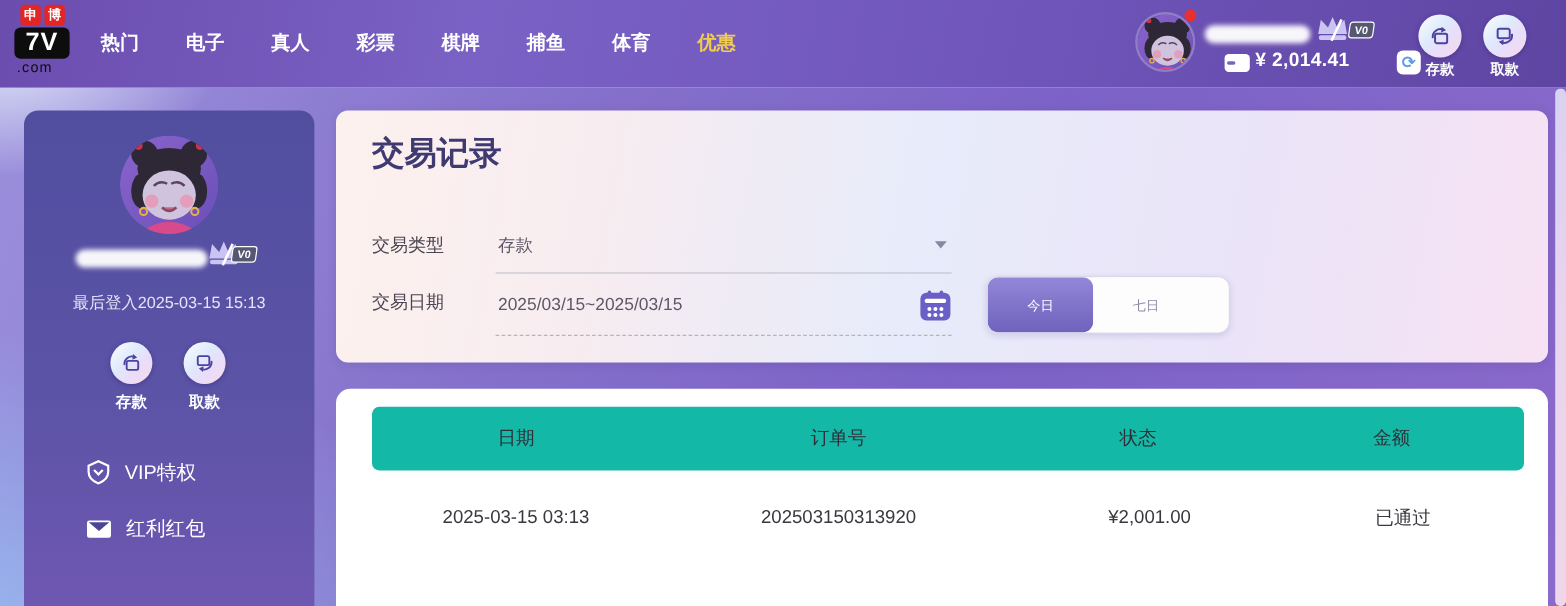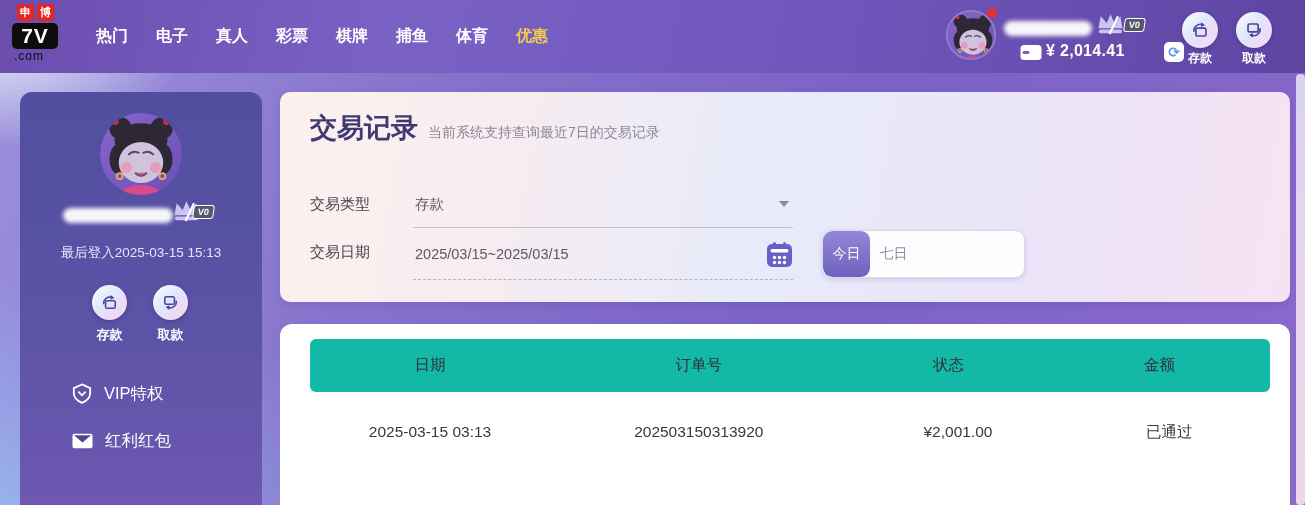--- a/index.html
+++ b/index.html
@@ -10,21 +10,21 @@
   
   .navbar { position:absolute; left:0; top:0; width:1305px; height:73px;
     background:linear-gradient(100deg,#6b4dae 0%,#7a61c4 30%,#7157bc 62%,#5f45a2 100%); z-index:5; }
   .logo { position:absolute; left:12px; top:4px; width:58px; cursor:pointer; }
   .logo-row { display:flex; gap:3px; margin-left:5px; }
   .logo-sq { width:17px; height:17px; background:#e32524; border-radius:3px; color:#fff;
     font-size:11px; font-weight:bold; display:flex; align-items:center; justify-content:center; }
   .logo-7v { margin-top:2px; background:#0d0d0d; color:#fff; border-radius:5px; width:46px; height:26px;
     font-size:21px; font-weight:bold; letter-spacing:1px; display:flex; align-items:center; justify-content:center; }
   .logo-com { color:#0d0d0d; font-size:12px; font-weight:normal; letter-spacing:1px; margin-left:2px; line-height:14px; }
-  .nav-menu { position:absolute; left:84px; top:0; height:73px; display:flex; align-items:center; gap:28px;margin-left:12px; }
+  .nav-menu { position:absolute; left:84px; top:0; height:73px; display:flex; align-items:center; gap:39px; }
   .nav-item { color:#fff; font-size:16px; font-weight:bold; cursor:pointer; white-space:nowrap; }
   .nav-item.accent { color:#f2cc4e; }
 
   .nav-user { position:absolute; left:946px; top:8px; width:245px; height:58px; }
   .avatar-wrap { position:absolute; border-radius:50%; overflow:hidden; border:2px solid rgba(255,255,255,.25); }
   .nav-avatar { left:0; top:2px; width:50px; height:50px; }
   .nav-dot { position:absolute; left:41px; top:0; width:10px; height:10px; background:#e83030; border-radius:50%; }
   .redact-pill { position:absolute; background:rgba(255,255,255,.95); border-radius:999px; filter:blur(2px); }
   .nav-pill { left:58px; top:13px; width:88px; height:15px; }
   .crown { position:absolute; }
@@ -79,22 +79,22 @@
     cursor:pointer; }
   .select-value { position:absolute; left:2px; top:7px; font-size:14.5px; color:#5c5766; }
   .select-arrow { position:absolute; right:4px; top:13px; width:0; height:0;
     border-left:5px solid transparent; border-right:5px solid transparent; border-top:6px solid #8a85a0; }
   .date-field { position:absolute; left:133px; top:146px; width:380px; height:42px;
     border-bottom:1px dashed #b5b3c2; cursor:pointer; }
   .date-value { position:absolute; left:2px; top:8px; font-size:14.5px; color:#5c5766; }
   .calendar-icon { position:absolute; right:0; top:3px; }
   .range-group { position:absolute; left:542px; top:138px; width:203px; height:48px; border-radius:10px;
     background:#fdfdfe; border:1px solid #dcd8ec; box-shadow:0 2px 5px rgba(90,70,150,.18); display:flex; overflow:hidden; }
-  .range-btn { width:47px; height:100%; display:flex; align-items:center; justify-content:center;
-    font-size:14px; color:#8f8aa8; cursor:pointer; border-right:1px solid #dedbea; background:#fdfdfe; }
+  .range-btn { width:88px; height:100%; display:flex; align-items:center; justify-content:center;
+    font-size:11px; color:#8f8aa8; cursor:pointer; border-right:1px solid #dedbea; background:#fdfdfe; }
   .range-btn:last-child { border-right:none; }
   .range-btn.active { background:linear-gradient(180deg,#9287d8 0%,#6e62bd 100%); color:#fff; border-radius:9px; border-right:none; }
 
   
   .table-panel { position:absolute; left:280px; top:251px; width:1010px; height:200px; border-radius:12px 12px 0 0; background:#ffffff; }
   .tbl { position:absolute; left:30px; top:15px; width:960px; }
   .tbl-head { display:flex; height:53px; align-items:center; background:#14b8a6; border-radius:6px; }
   .tbl-row { display:flex; height:50px; align-items:center; margin-top:15px; }
   .c0 { width:25%; } .c1 { width:31%; } .c2 { width:23%; } .c3 { width:21%; }
   .th { text-align:center; font-size:15.5px; color:#2f2f3a; font-weight:500; }
@@ -273,21 +273,20 @@
             <path d="M2 2 L11 9.5 L20 2 Z" fill="#4a4694"></path>
           </svg>
           <span class="side-menu-label">红利红包</span>
         </div>
       </div>
     </aside>
 
     <section class="filters-panel">
       <div class="panel-title-row">
         <span class="panel-title">交易记录</span>
-        <span class="panel-subtitle">当前系统支持查询最近7日的交易记录</span>
       </div>
 
       <span class="f-label type">交易类型</span>
       <div class="select-field">
         <span class="select-value">存款</span>
         <span class="select-arrow"></span>
       </div>
 
       <span class="f-label date">交易日期</span>
       <div class="date-field">

